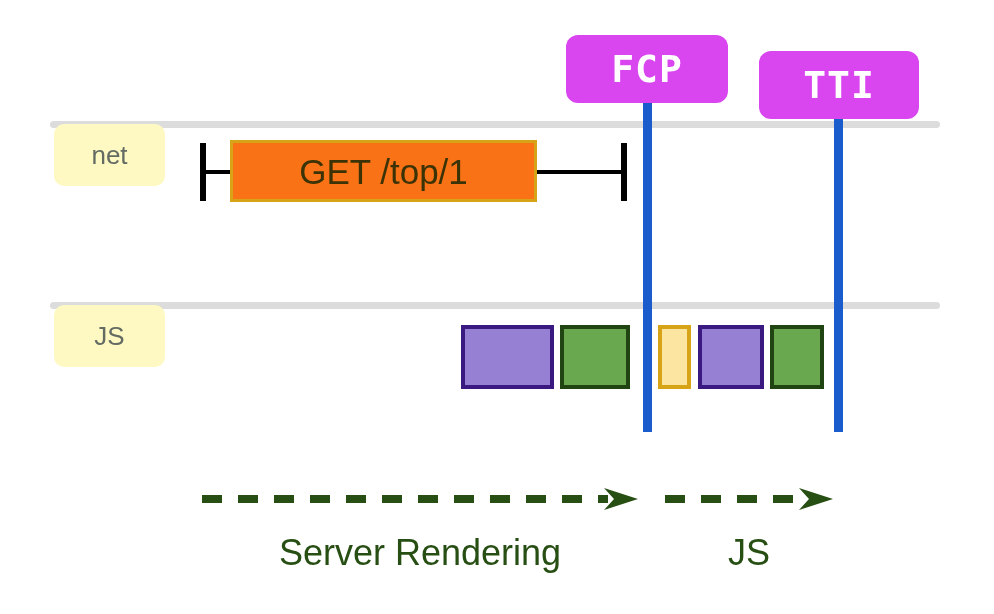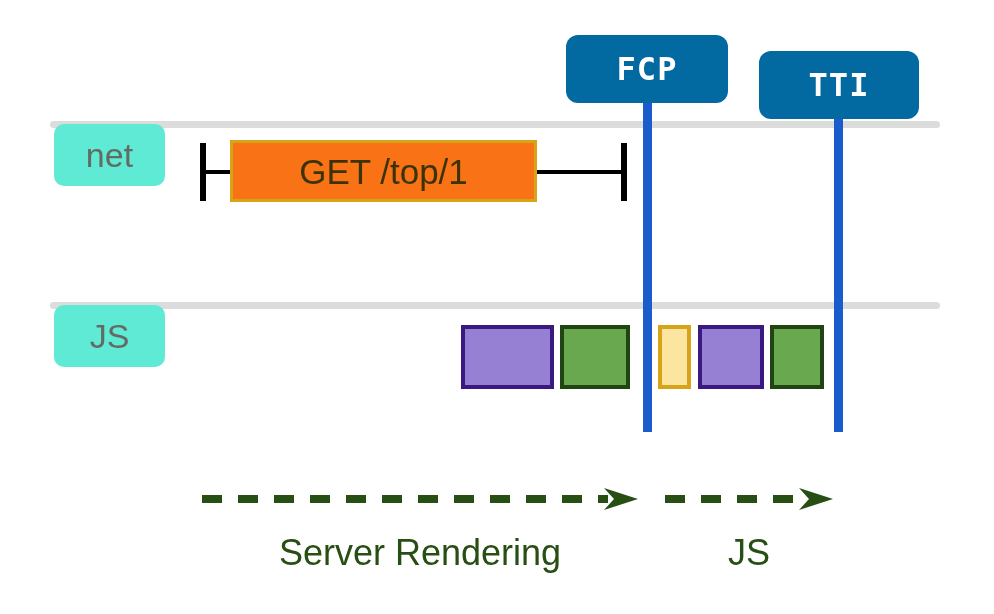--- a/index.html
+++ b/index.html
@@ -22,24 +22,24 @@
   .track-line {
     position: absolute;
     height: 7px;
     background: #dcdcdc;
     border-radius: 3.5px;
   }
 
   
   .row-chip {
     position: absolute;
-    background: #5eead4;
+    background: #fef9c3;
     border-radius: 10px;
     color: #636b63;
-    font-size: 34px;
+    font-size: 26px;
     line-height: 1;
     display: flex;
     align-items: center;
     justify-content: center;
     letter-spacing: 0px;
   }
 
   
   .net-whisker {
     position: absolute;
@@ -83,26 +83,26 @@
   }
 
   
   .marker-line {
     position: absolute;
     width: 9px;
     background: #1a5ccc;
   }
   .marker-badge {
     position: absolute;
-    background: #0369a1;
+    background: #d946ef;
     border-radius: 12px;
     color: #ffffff;
     font-family: "DejaVu Sans Mono", monospace;
     font-weight: bold;
-    font-size: 32px;
+    font-size: 38px;
     line-height: 1;
     display: flex;
     align-items: center;
     justify-content: center;
     letter-spacing: 1px;
   }
 
   
   .phase-arrow {
     position: absolute;

